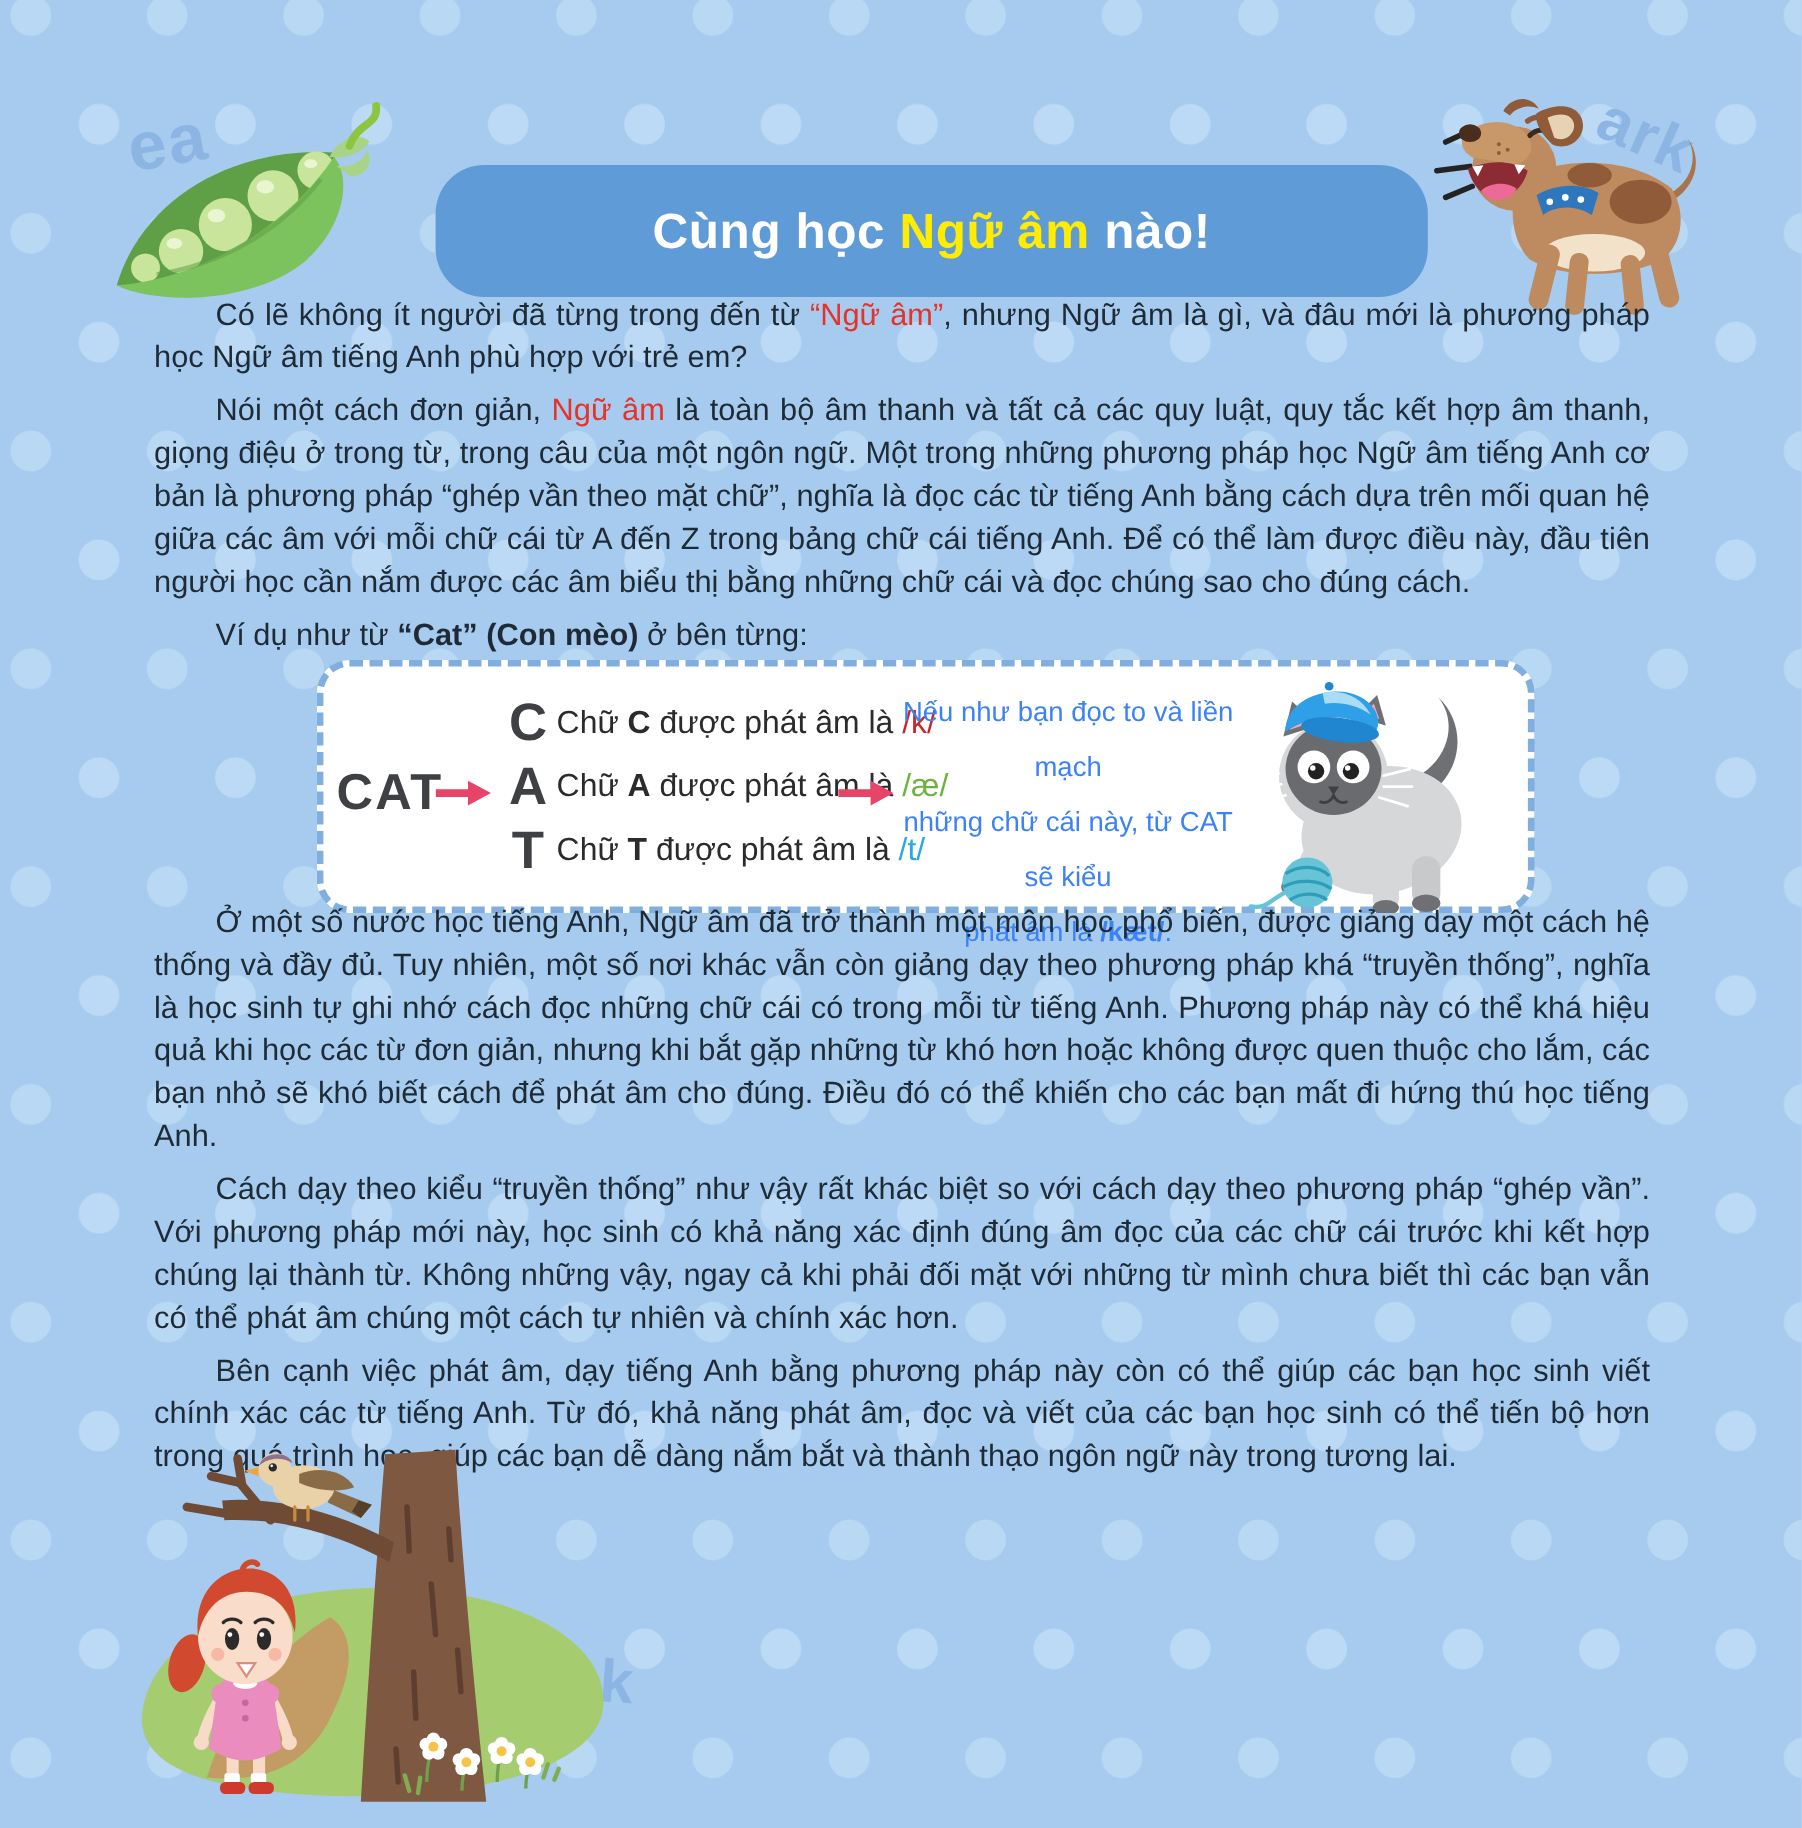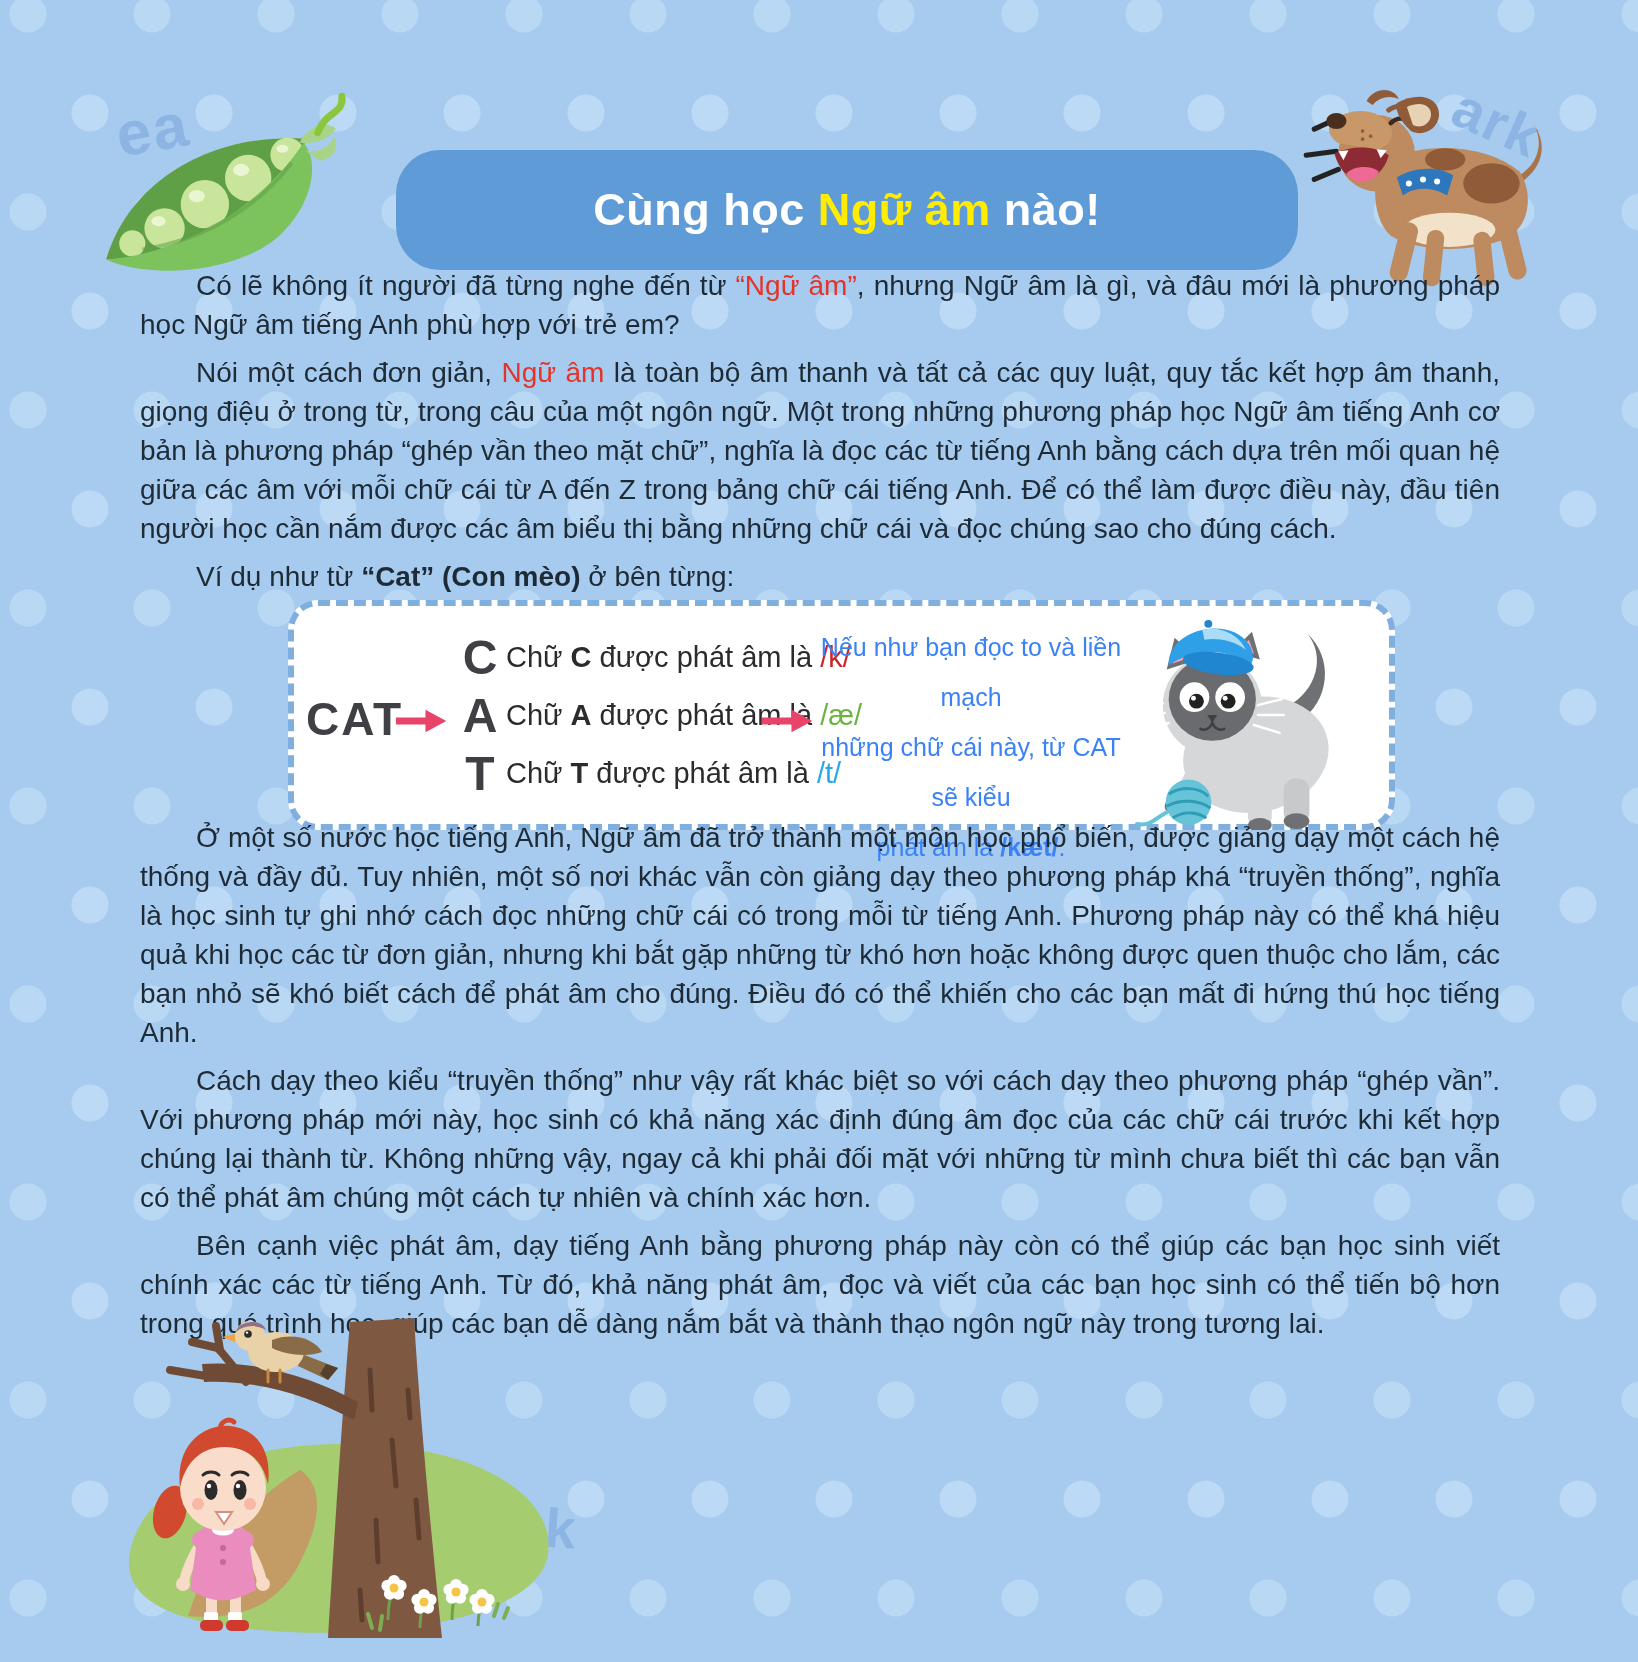--- a/index.html
+++ b/index.html
@@ -146,21 +146,21 @@
       <path d="M118,98 C134,88 158,86 174,96 L168,116 C152,106 134,108 124,116 Z" fill="#2E77BC"></path>
       <g fill="#FFFFFF">
           <circle cx="130" cy="104" r="3"></circle>
           <circle cx="144" cy="100" r="3"></circle>
           <circle cx="158" cy="102" r="3"></circle>
         </g>
     </svg>
   </div>
 
   <div class="text-block block-1">
-    <p><span>Có lẽ không ít người đã từng nghe đến từ </span><span class="red" style="color: rgb(229, 51, 42);">“Ngữ âm”</span><span>, nhưng Ngữ âm là gì, và đâu mới là phương pháp học Ngữ âm tiếng Anh phù hợp với trẻ em?</span></p>
+    <p><span>Có lẽ không ít người đã từng trong đến từ </span><span class="red" style="color: rgb(229, 51, 42);">“Ngữ âm”</span><span>, nhưng Ngữ âm là gì, và đâu mới là phương pháp học Ngữ âm tiếng Anh phù hợp với trẻ em?</span></p>
     <p><span>Nói một cách đơn giản, </span><span class="red" style="color: rgb(229, 51, 42);">Ngữ âm</span><span> là toàn bộ âm thanh và tất cả các quy luật, quy tắc kết hợp âm thanh, giọng điệu ở trong từ, trong câu của một ngôn ngữ. Một trong những phương pháp học Ngữ âm tiếng Anh cơ bản là phương pháp “ghép vần theo mặt chữ”, nghĩa là đọc các từ tiếng Anh bằng cách dựa trên mối quan hệ giữa các âm với mỗi chữ cái từ A đến Z trong bảng chữ cái tiếng Anh. Để có thể làm được điều này, đầu tiên người học cần nắm được các âm biểu thị bằng những chữ cái và đọc chúng sao cho đúng cách.</span></p>
     <p><span>Ví dụ như từ </span><span class="b">“Cat” (Con mèo)</span><span> ở bên từng:</span></p>
   </div>
 
   <div class="example-box">
     <div class="cat-word">CAT</div>
 
     <div class="arrow arrow-1">
       <svg viewBox="0 0 60 32">
           <path d="M0 12 H34 V3 L58 16 L34 29 V20 H0 Z" fill="#E84368"></path>

